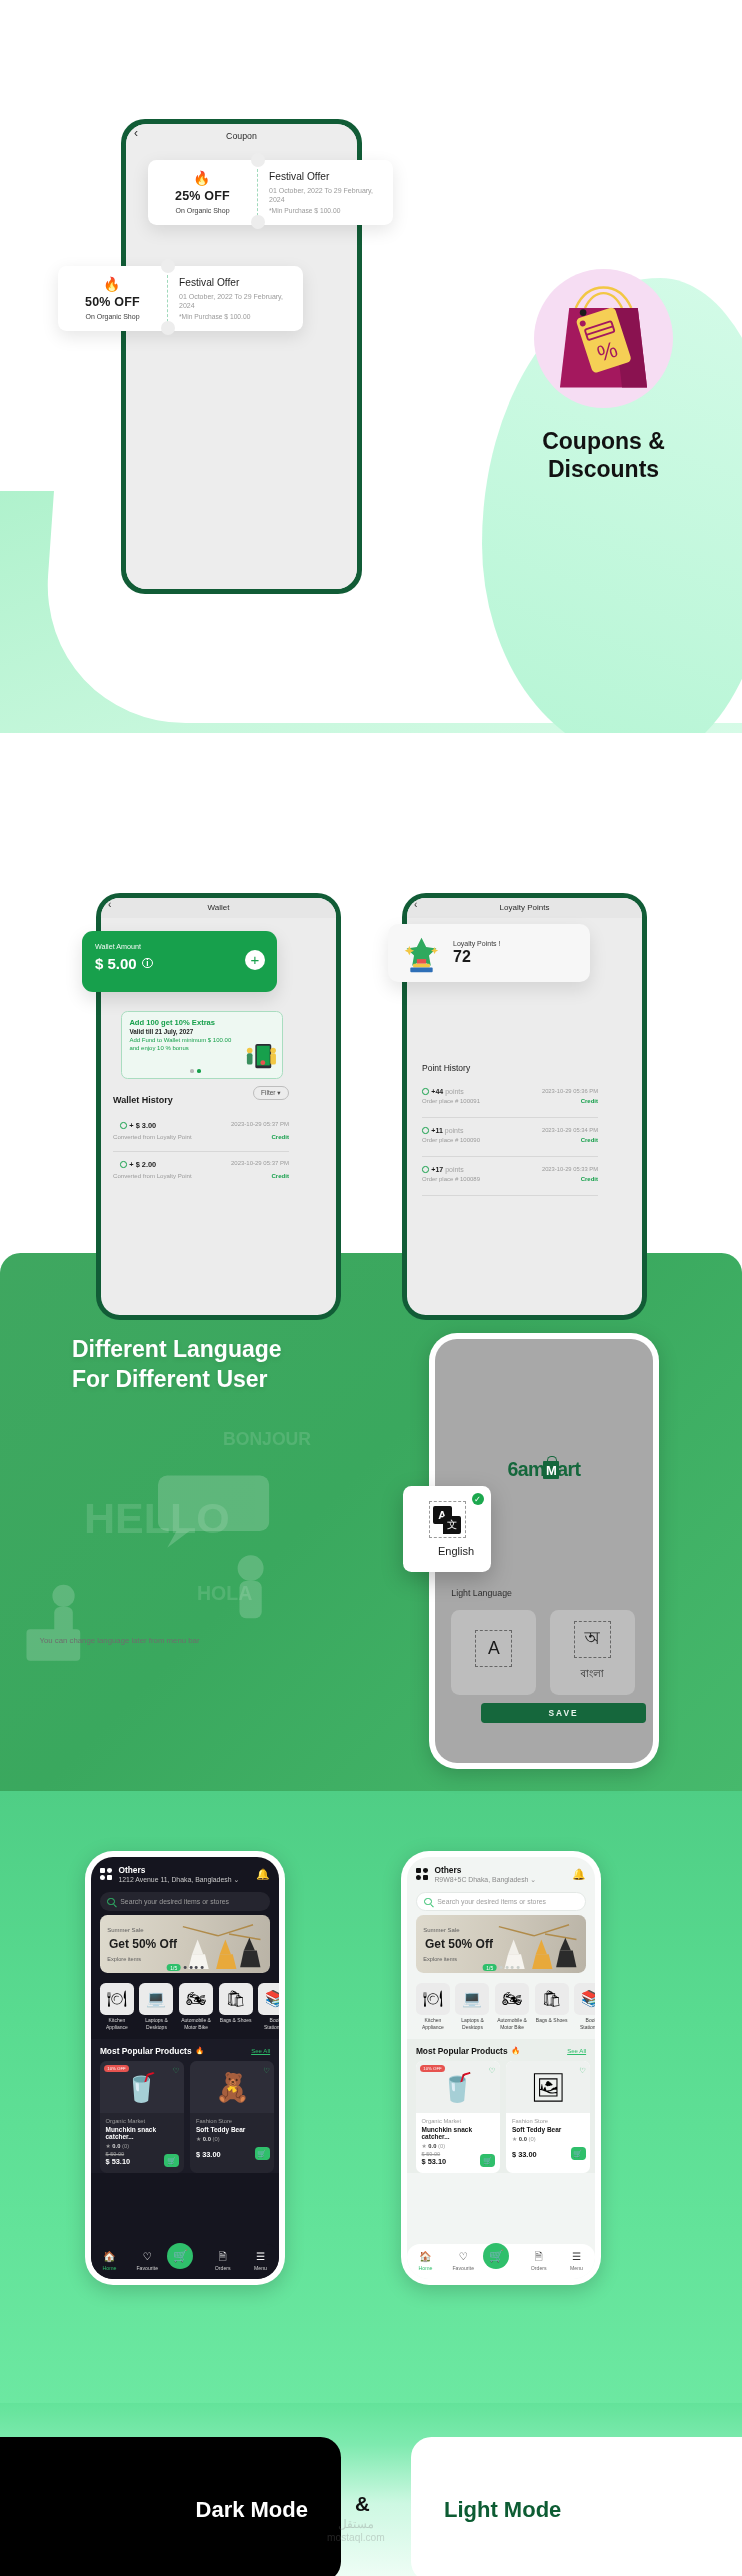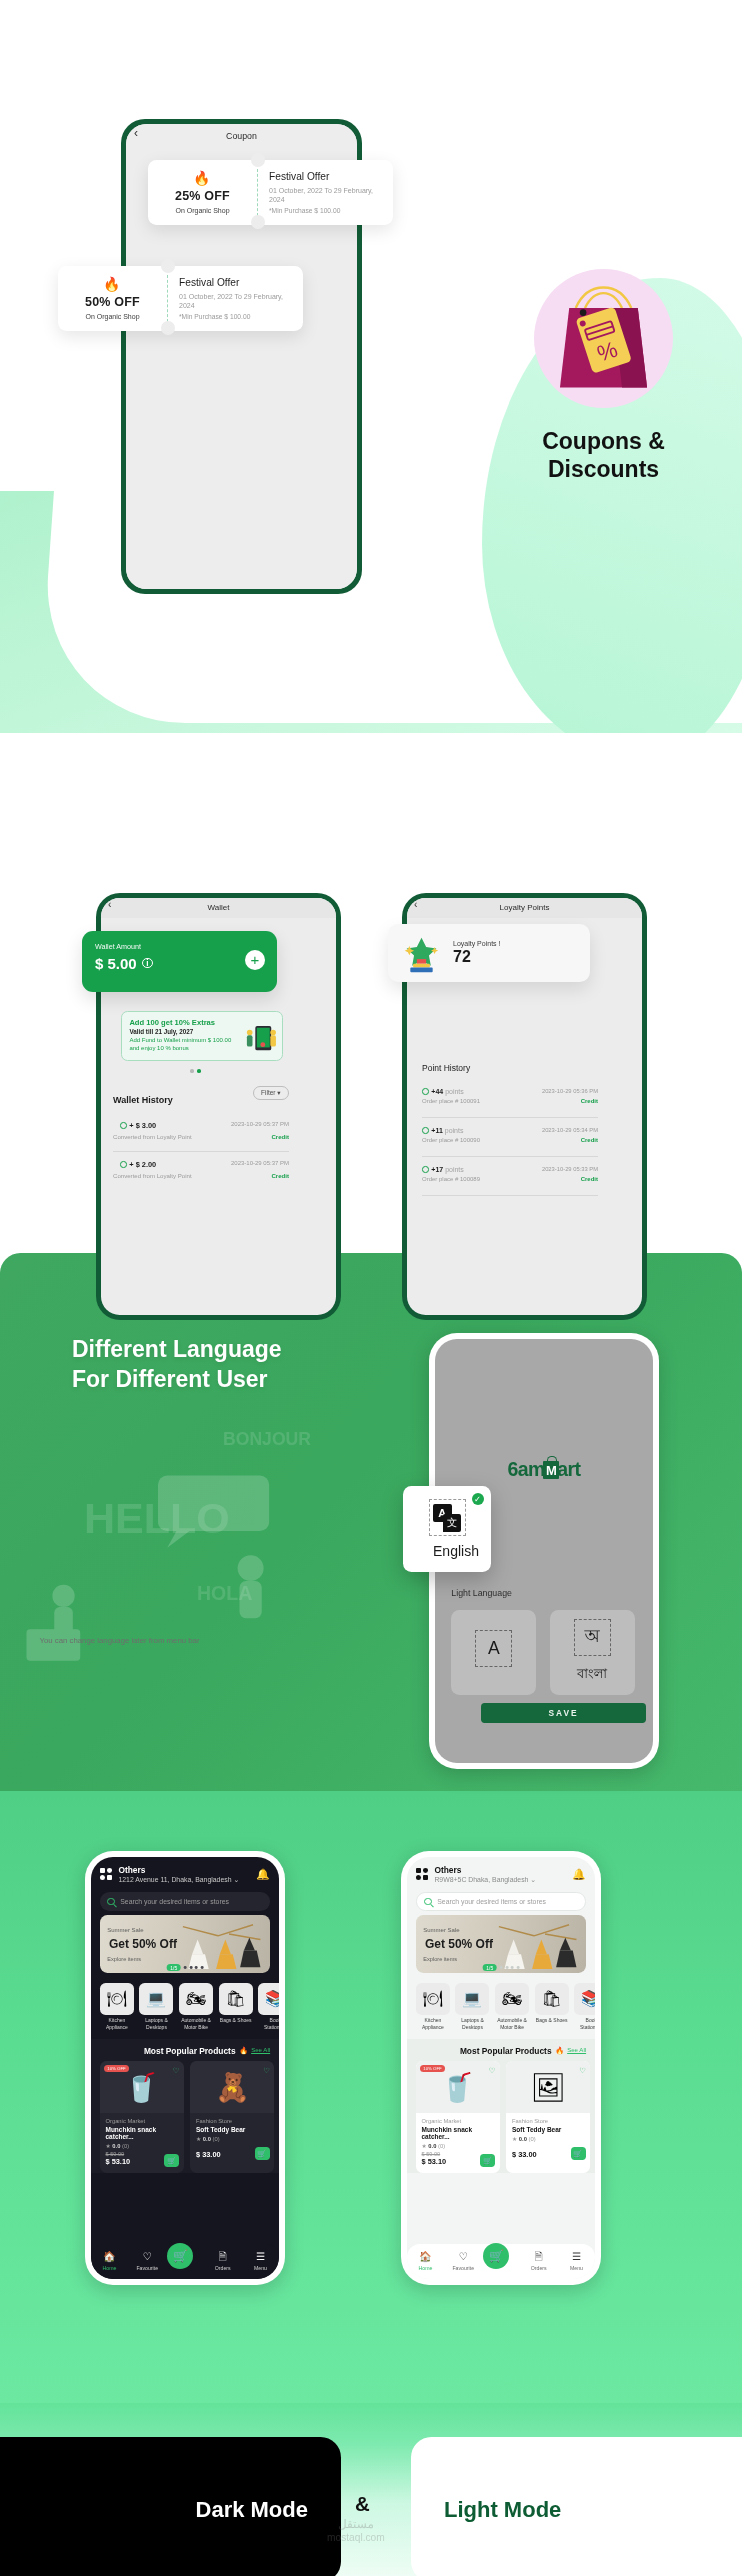--- a/index.html
+++ b/index.html
@@ -98,21 +98,21 @@
   }
   .wg-label{ font-size:7.2px; opacity:.95;}
   .wg-amt{ font-size:15px; font-weight:bold; margin-top:3.7px; display:flex; align-items:center; gap:5.6px;}
   .wg-info{ font-size:8.4px; border:1.1px solid #fff; border-radius:50%; width:10.2px;height:10.2px;
     display:inline-flex;align-items:center;justify-content:center; line-height:1;}
   .wg-plus{ position:absolute; right:12px; top:18.6px; width:20.4px;height:20.4px;border-radius:50%;
     background:#fff;color:#17A04C;font-size:15px; display:flex;align-items:center;justify-content:center;
     line-height:1; font-weight:300;}
 
   .promo-card{
-    position:absolute; left:121px; top:1011px; width:162px; height:50px; z-index:8;
+    position:absolute; left:121px; top:1011px; width:162px; height:68px; z-index:8;
     border:0.9px solid #a9ddc0; border-radius:6.5px; background:#eef8f2; padding:5.6px 7.4px;
   }
   .pc-t{ font-size:7.6px; font-weight:bold; color:#17A04C;}
   .pc-v{ font-size:6.3px; font-weight:bold; color:#1e1e1e; margin-top:1.9px;}
   .pc-d{ font-size:6px; color:#17A04C; margin-top:1.9px; line-height:1.3; width:109px;}
   .pc-img{ position:absolute; right:5.6px; bottom:6.5px; width:32px;height:30px;}
   .dots{ position:absolute; left:190px; top:1069px; z-index:8; display:flex; gap:3.7px;}
   .dot{ width:3.7px;height:3.7px;border-radius:50%;background:#b7b7b7;}
   .dot.on{ background:#17A04C;}
 
@@ -163,40 +163,40 @@
   .logo-bag{ display:inline-block; width:16px;height:18.6px;background:#15673c;
     position:relative; vertical-align:-3.7px; margin:0 -1.9px; border-radius:0.9px;}
   .logo-bag:after{ content:''; position:absolute; left:3.7px; top:-4.6px; width:8.4px;height:7.4px;
     border:1.3px solid #15673c; border-bottom:none; border-radius:4.6px 4.6px 0 0;}
   .logo-m{ position:absolute; left:0; top:2.8px; width:100%; text-align:center; color:#fff; font-size:13px; font-weight:bold;}
   .sel-lang-lbl{ position:absolute; left:16.7px; top:249px; font-size:8.8px; color:#2f2f2f;}
   .lang-tile{ position:absolute; border-radius:8.4px; background:#bdbdbd; width:85px; height:85px;
     display:flex; flex-direction:column; align-items:center; justify-content:center; gap:7.4px;}
   .tile-box{ width:37px;height:37px;border:1.3px dashed #666; display:flex; align-items:center;
     justify-content:center; font-size:17.6px; color:#1a1a1a;}
-  .tile-lbl{ font-size:13px; color:#1d1d1d;}
+  .tile-lbl{ font-size:10px; color:#1d1d1d;}
   .lang-hint{ position:absolute; left:13px; top:1636px; width:213px; text-align:center;
     font-size:7.8px; color:#6e6e6e; z-index:7;}
   .save-btn{ position:absolute; left:481px; top:1703px; width:165px; height:19.5px; z-index:7;
     background:#15673c; color:#e9f5ee; font-size:8.4px; letter-spacing:1.9px; border-radius:3.7px;
     display:flex; align-items:center; justify-content:center; font-weight:bold;}
   .english-pop{
     position:absolute; left:403px; top:1486px; width:88px; height:86px; z-index:9;
     background:#fff; border-radius:8.4px; box-shadow:0 7.4px 22px rgba(0,0,0,.22);
     display:flex; flex-direction:column; align-items:center; justify-content:center; gap:6.5px;
   }
   .pop-box{ width:37px;height:37px; border:1.3px dashed #9a9a9a; display:flex;align-items:center;justify-content:center;}
   .tr-glyph{ width:28px;height:28px; position:relative;}
   .tr-a{ position:absolute; left:0; top:0; width:18.6px;height:18.6px;background:#111;border-radius:1.9px;
     color:#fff; font-size:11px; font-weight:bold; display:flex;align-items:center;justify-content:center;}
   .tr-b{ position:absolute; right:0; bottom:0; width:17.6px;height:17.6px;background:#111;border-radius:1.9px 1.9px 1.9px 0;
     color:#fff; font-size:10.2px; display:flex;align-items:center;justify-content:center;}
   .pop-check{ position:absolute; right:7.4px; top:6.5px; width:12px;height:12px;border-radius:50%;
     background:#1CA84E; color:#fff; font-size:8.4px; display:flex;align-items:center;justify-content:center;}
-  .pop-lbl{ font-size:14px; color:#1c1c1c;padding-left:18px;}
+  .pop-lbl{ font-size:11px; color:#1c1c1c;padding-left:18px;}
 
   
   .ill-ghost{ position:absolute; opacity:.18; }
 
   
   .sec-modes{
     position:absolute; left:0; top:1791px; width:742px; height:650px;
     background:linear-gradient(180deg,#4FCE85 0%, #59DB90 35%, #63E39A 68%, #6EE9A3 100%);
   }
   #phone-dark{ left:85px; top:1851px; width:200px; height:434px; z-index:6;}
@@ -239,21 +239,21 @@
 
   .cats{ display:flex; gap:5.6px; padding:9.3px 9.3px 0; overflow:hidden;}
   .cat{ width:34px; flex:none; text-align:center;}
   .cat .box{ width:34px;height:32px;border-radius:5.6px; background:#ebebeb; overflow:hidden;
     display:flex;align-items:center;justify-content:center; font-size:16px;}
   .cat .lbl{ font-size:5px; margin-top:2.8px; line-height:1.25;}
   .dark .cat .lbl{ color:#d8d8d8;} .light .cat .lbl{ color:#3c3c3c;}
 
   .mpp{ margin-top:9.3px; padding:6.5px 9.3px 0; }
   .dark .mpp{ background:#1b1b26;} .light .mpp{ background:#eaefeb;}
-  .mpp-row{ display:flex; align-items:flex-start;margin-left:44px;}
+  .mpp-row{ display:flex; align-items:center;}
   .mpp-t{ font-size:8.4px; font-weight:bold;}
   .dark .mpp-t{ color:#fff;} .light .mpp-t{ color:#111;}
   .see-all{ margin-left:auto; font-size:6.1px; color:#2FBF6B; text-decoration:underline;}
   .prods{ display:flex; gap:6.5px; margin-top:5.6px;}
   .prod{ width:84px; flex:none; border-radius:6.5px; overflow:hidden; }
   .dark .prod{ background:#25252f;} .light .prod{ background:#ffffff;}
   .prod .img{ height:52px; position:relative; display:flex;align-items:center;justify-content:center; font-size:28px;}
   .dark .prod .img{ background:#2d2d38;} .light .prod .img{ background:#eef1ef;}
   .off-badge{ position:absolute; left:3.7px; top:3.7px; background:#E6534F; color:#fff;
     font-size:4.3px; border-radius:6.5px; padding:0.9px 3.7px;}

